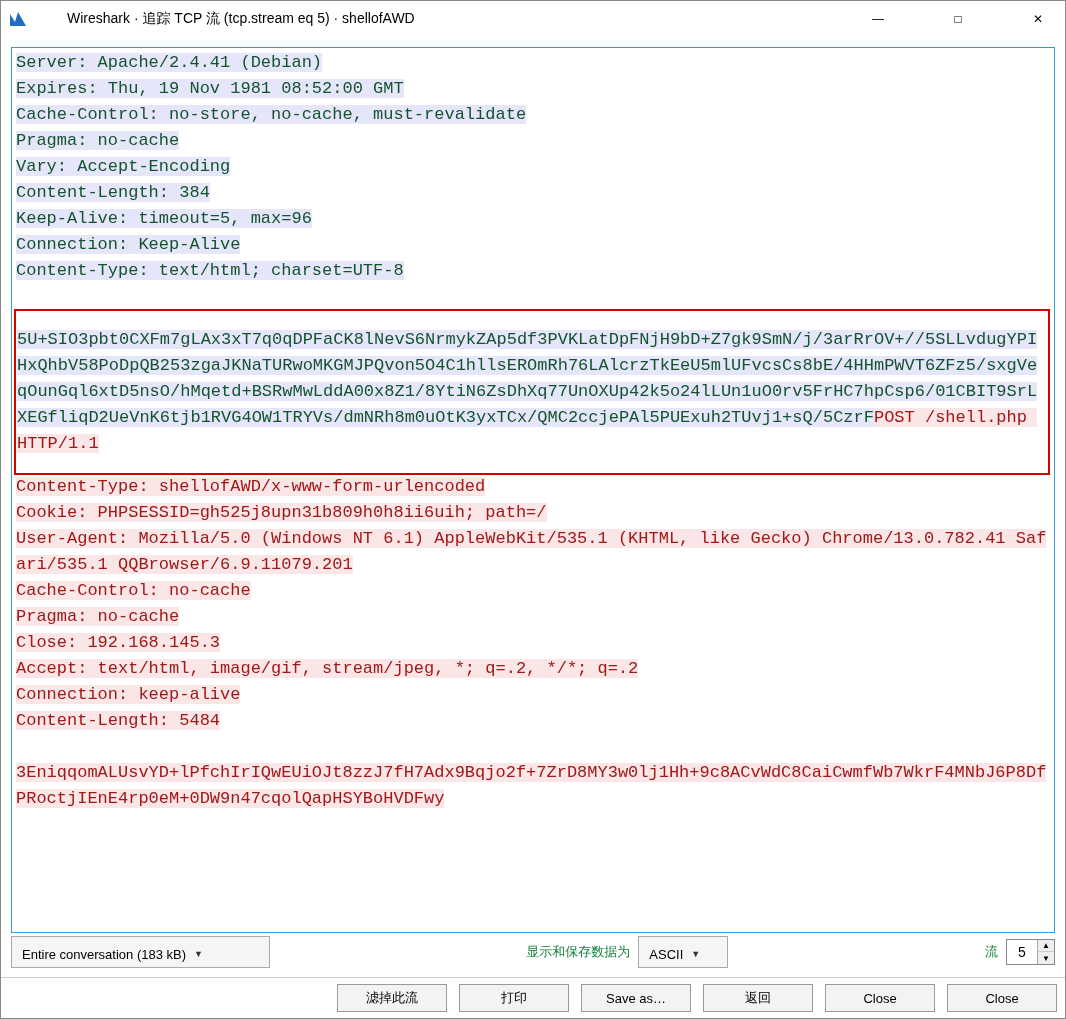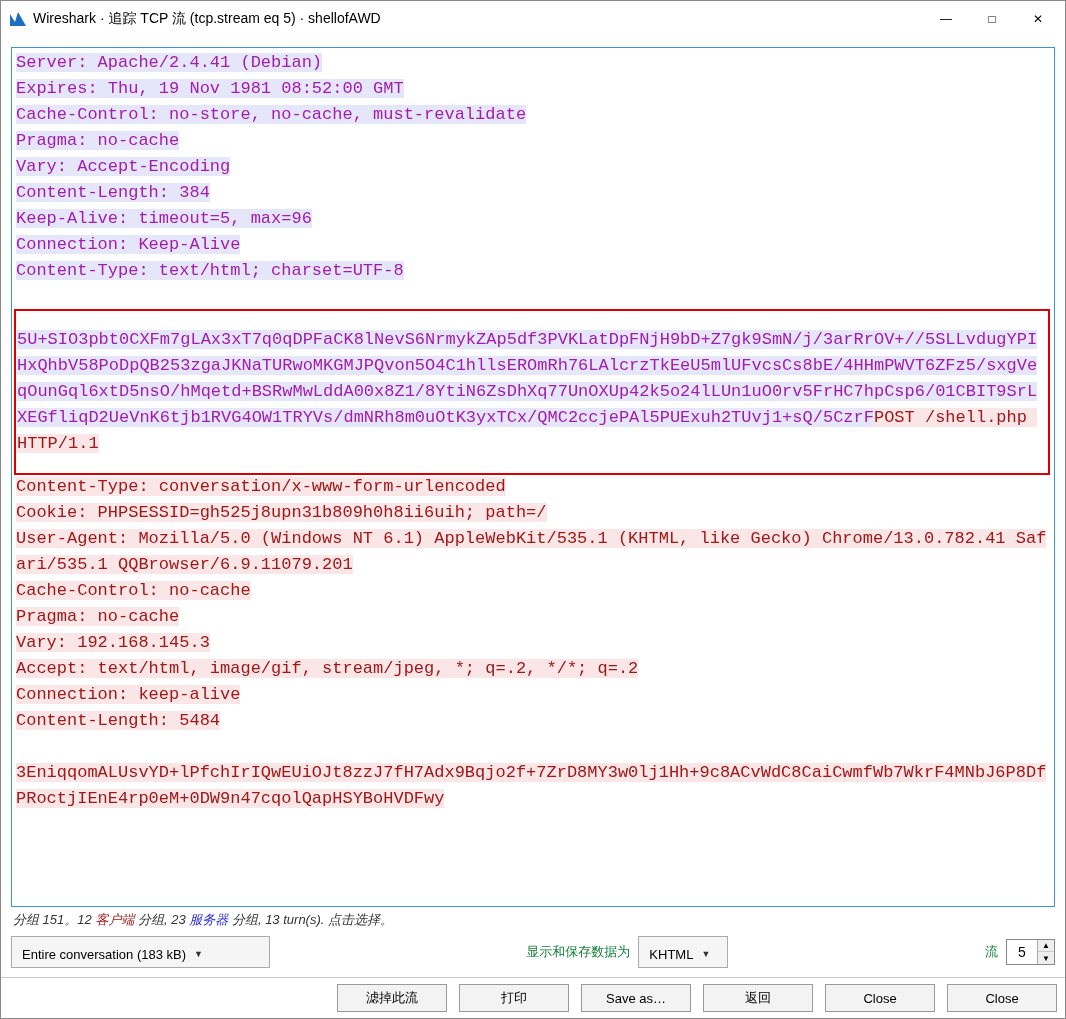--- a/index.html
+++ b/index.html
@@ -15,20 +15,21 @@
     border: 1px solid #888;
     overflow: hidden;
   }
   .titlebar {
     height: 36px;
     display: flex;
     align-items: center;
     padding: 0 4px 0 8px;
     background: #fff;
     font-size: 14px;
+    gap: 34px;
   }
   .titlebar .icon {
     width: 18px; height: 18px; margin-right: 6px;
     display: inline-flex; align-items: center; justify-content: center;
   }
   .titlebar .title { flex: 1; }
   .titlebar .wc {
     width: 46px;
     height: 36px;
     display: flex;
@@ -56,21 +57,21 @@
     inset: 0;
     overflow-y: scroll;
     overflow-x: hidden;
     padding: 2px 4px;
     font-family: "Consolas", "Courier New", monospace;
     font-size: 17px;
     line-height: 26px;
     white-space: pre-wrap;
     word-break: break-all;
   }
-  .resp { color: #a21caf; }
+  .resp { color: #14532d; }
   .resp .hl { background: #e6e6fb; }
   .req { color: #a01818; }
   .req .hl { background: #fae6e6; }
   .redbox {
     border: 2px solid #d80000;
     margin: -1px -2px;
     padding: 16px 1px;
     display: inline-block;
     width: calc(100% + 2px);
   }
@@ -191,46 +192,43 @@
 <span class="hl">Expires: Thu, 19 Nov 1981 08:52:00 GMT</span>
 <span class="hl">Cache-Control: no-store, no-cache, must-revalidate</span>
 <span class="hl">Pragma: no-cache</span>
 <span class="hl">Vary: Accept-Encoding</span>
 <span class="hl">Content-Length: 384</span>
 <span class="hl">Keep-Alive: timeout=5, max=96</span>
 <span class="hl">Connection: Keep-Alive</span>
 <span class="hl">Content-Type: text/html; charset=UTF-8</span></span>
 
 <span class="redbox"><span class="resp"><span class="hl">5U+SIO3pbt0CXFm7gLAx3xT7q0qDPFaCK8lNevS6NrmykZAp5df3PVKLatDpFNjH9bD+Z7gk9SmN/j/3arRrOV+//5SLLvdugYPIHxQhbV58PoDpQB253zgaJKNaTURwoMKGMJPQvon5O4C1hllsEROmRh76LAlcrzTkEeU5mlUFvcsCs8bE/4HHmPWVT6ZFz5/sxgVeqOunGql6xtD5nsO/hMqetd+BSRwMwLddA00x8Z1/8YtiN6ZsDhXq77UnOXUp42k5o24lLUn1uO0rv5FrHC7hpCsp6/01CBIT9SrLXEGfliqD2UeVnK6tjb1RVG4OW1TRYVs/dmNRh8m0uOtK3yxTCx/QMC2ccjePAl5PUExuh2TUvj1+sQ/5CzrF</span></span><span class="req"><span class="hl">POST /shell.php HTTP/1.1</span></span></span>
-<span class="req"><span class="hl">Content-Type: conversation/x-www-form-urlencoded</span>
+<span class="req"><span class="hl">Content-Type: shellofAWD/x-www-form-urlencoded</span>
 <span class="hl">Cookie: PHPSESSID=gh525j8upn31b809h0h8ii6uih; path=/</span>
 <span class="hl">User-Agent: Mozilla/5.0 (Windows NT 6.1) AppleWebKit/535.1 (KHTML, like Gecko) Chrome/13.0.782.41 Safari/535.1 QQBrowser/6.9.11079.201</span>
 <span class="hl">Cache-Control: no-cache</span>
 <span class="hl">Pragma: no-cache</span>
-<span class="hl">Vary: 192.168.145.3</span>
+<span class="hl">Close: 192.168.145.3</span>
 <span class="hl">Accept: text/html, image/gif, stream/jpeg, *; q=.2, */*; q=.2</span>
 <span class="hl">Connection: keep-alive</span>
 <span class="hl">Content-Length: 5484</span></span>
 
 <span class="req"><span class="hl">3EniqqomALUsvYD+lPfchIrIQwEUiOJt8zzJ7fH7Adx9Bqjo2f+7ZrD8MY3w0lj1Hh+9c8ACvWdC8CaiCwmfWb7WkrF4MNbJ6P8DfPRoctjIEnE4rp0eM+0DW9n47cqolQapHSYBoHVDFwy</span></span></div>
   </div>
 
-  <div class="stats">
-    <span>分组 151。12 </span><span class="client">客户端</span><span> 分组, 23 </span><span class="server">服务器</span><span> 分组, 13 turn(s). 点击选择。</span>
-  </div>
 
   <div class="row1">
     <div class="combo big">
       <span>Entire conversation (183 kB)</span>
       <span class="arrow">▼</span>
     </div>
     <div style="flex:1"></div>
     <span class="lbl">显示和保存数据为</span>
     <div class="combo" style="width:90px">
-      <span>KHTML</span>
+      <span>ASCII</span>
       <span class="arrow">▼</span>
     </div>
     <div style="flex:1"></div>
     <span class="lbl">流</span>
     <div class="spin">
       <input value="5" style="">
       <div class="btns">
         <span>▲</span>
         <span>▼</span>
       </div>

